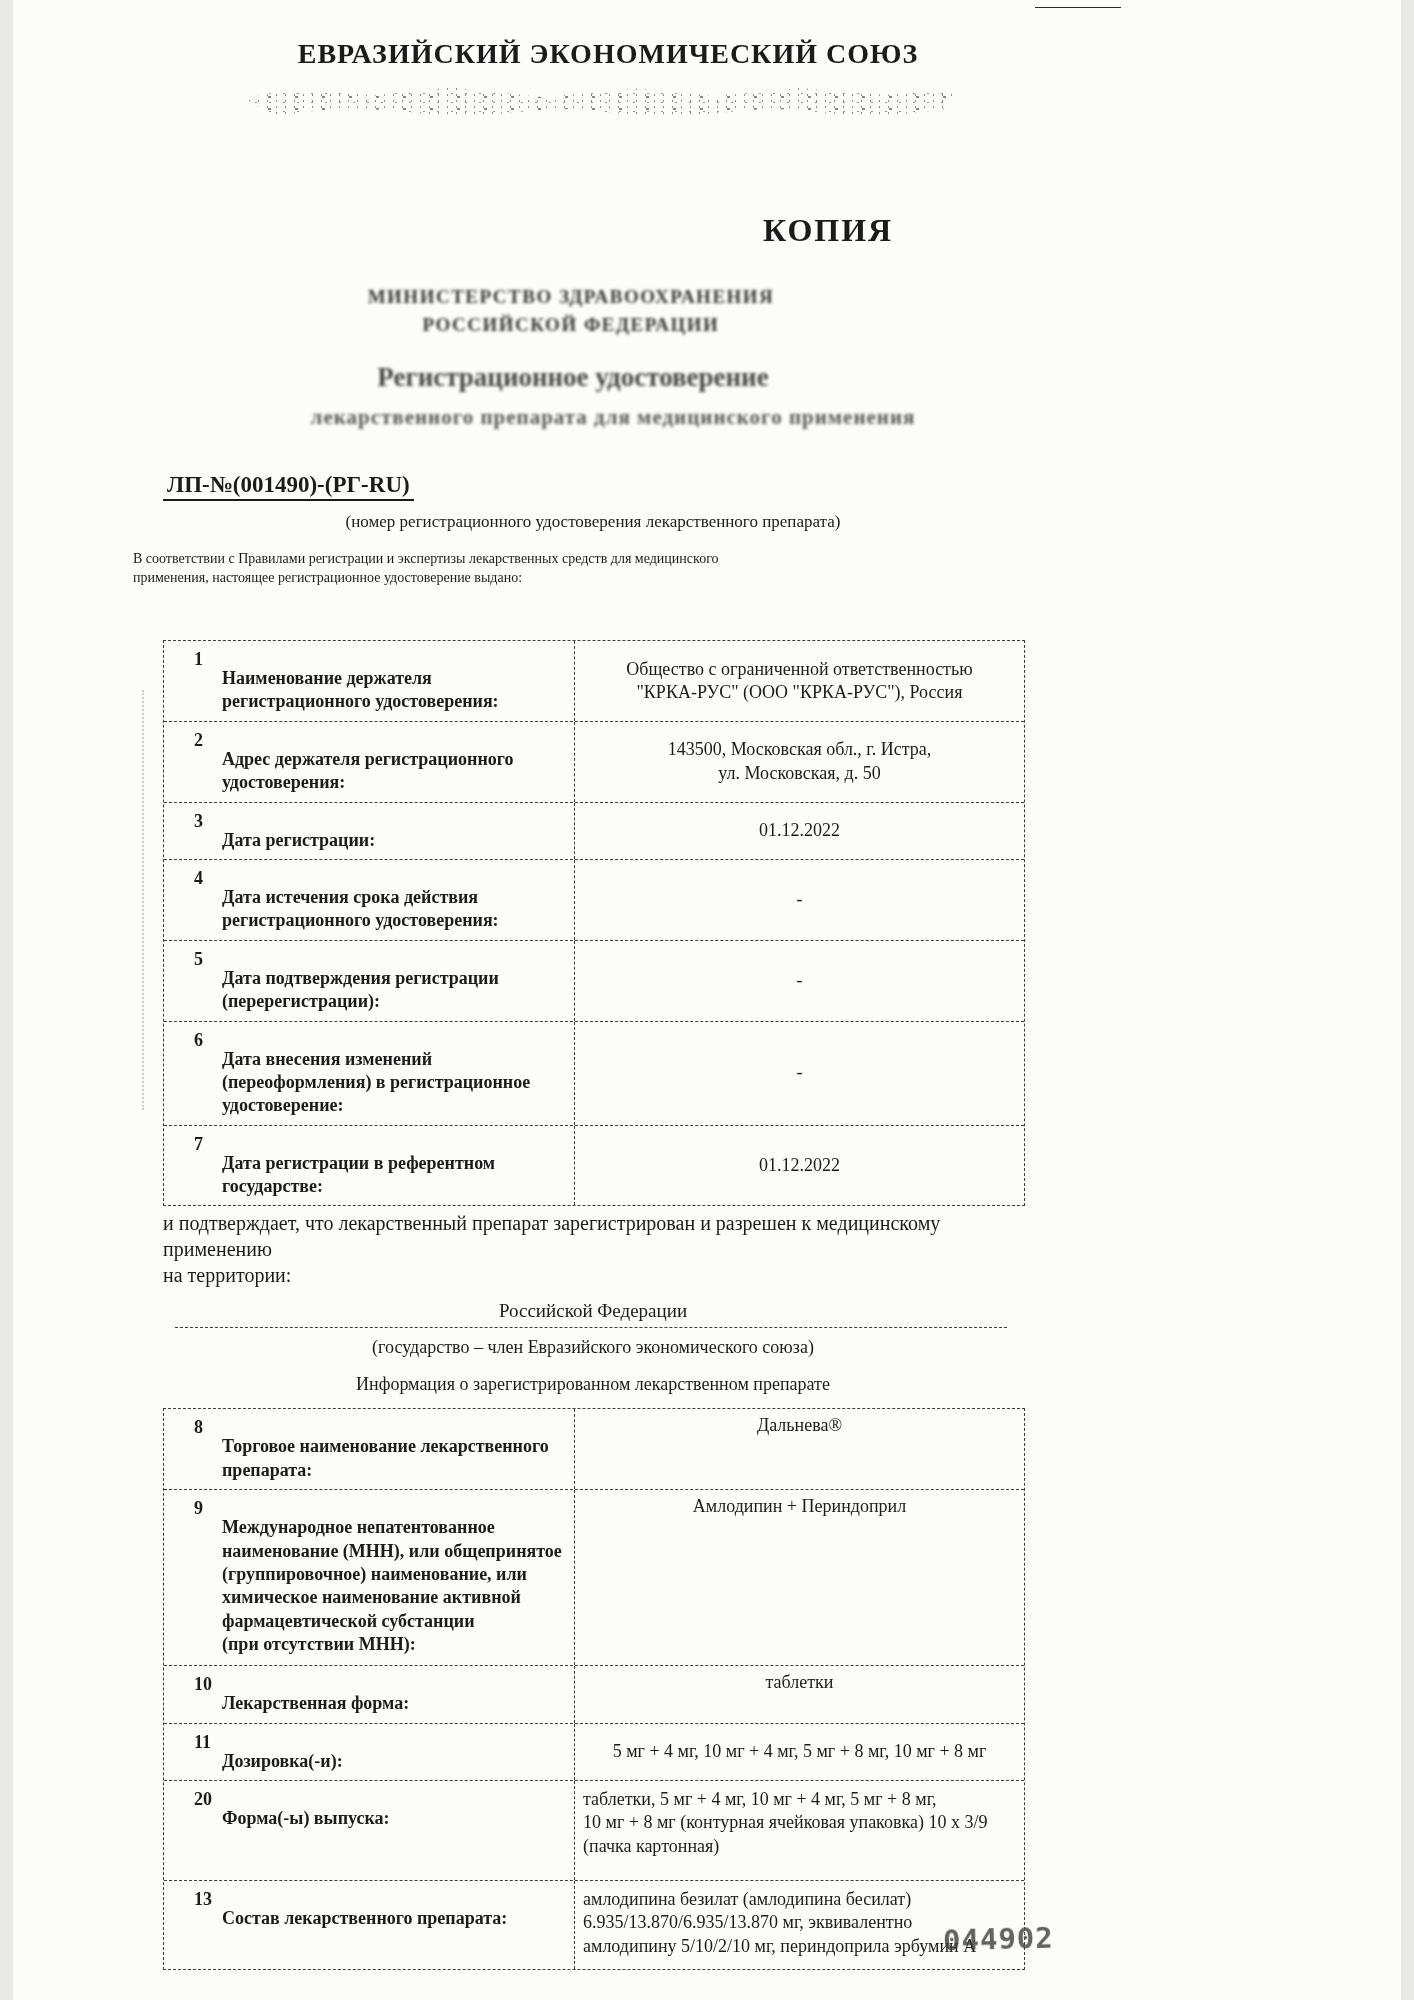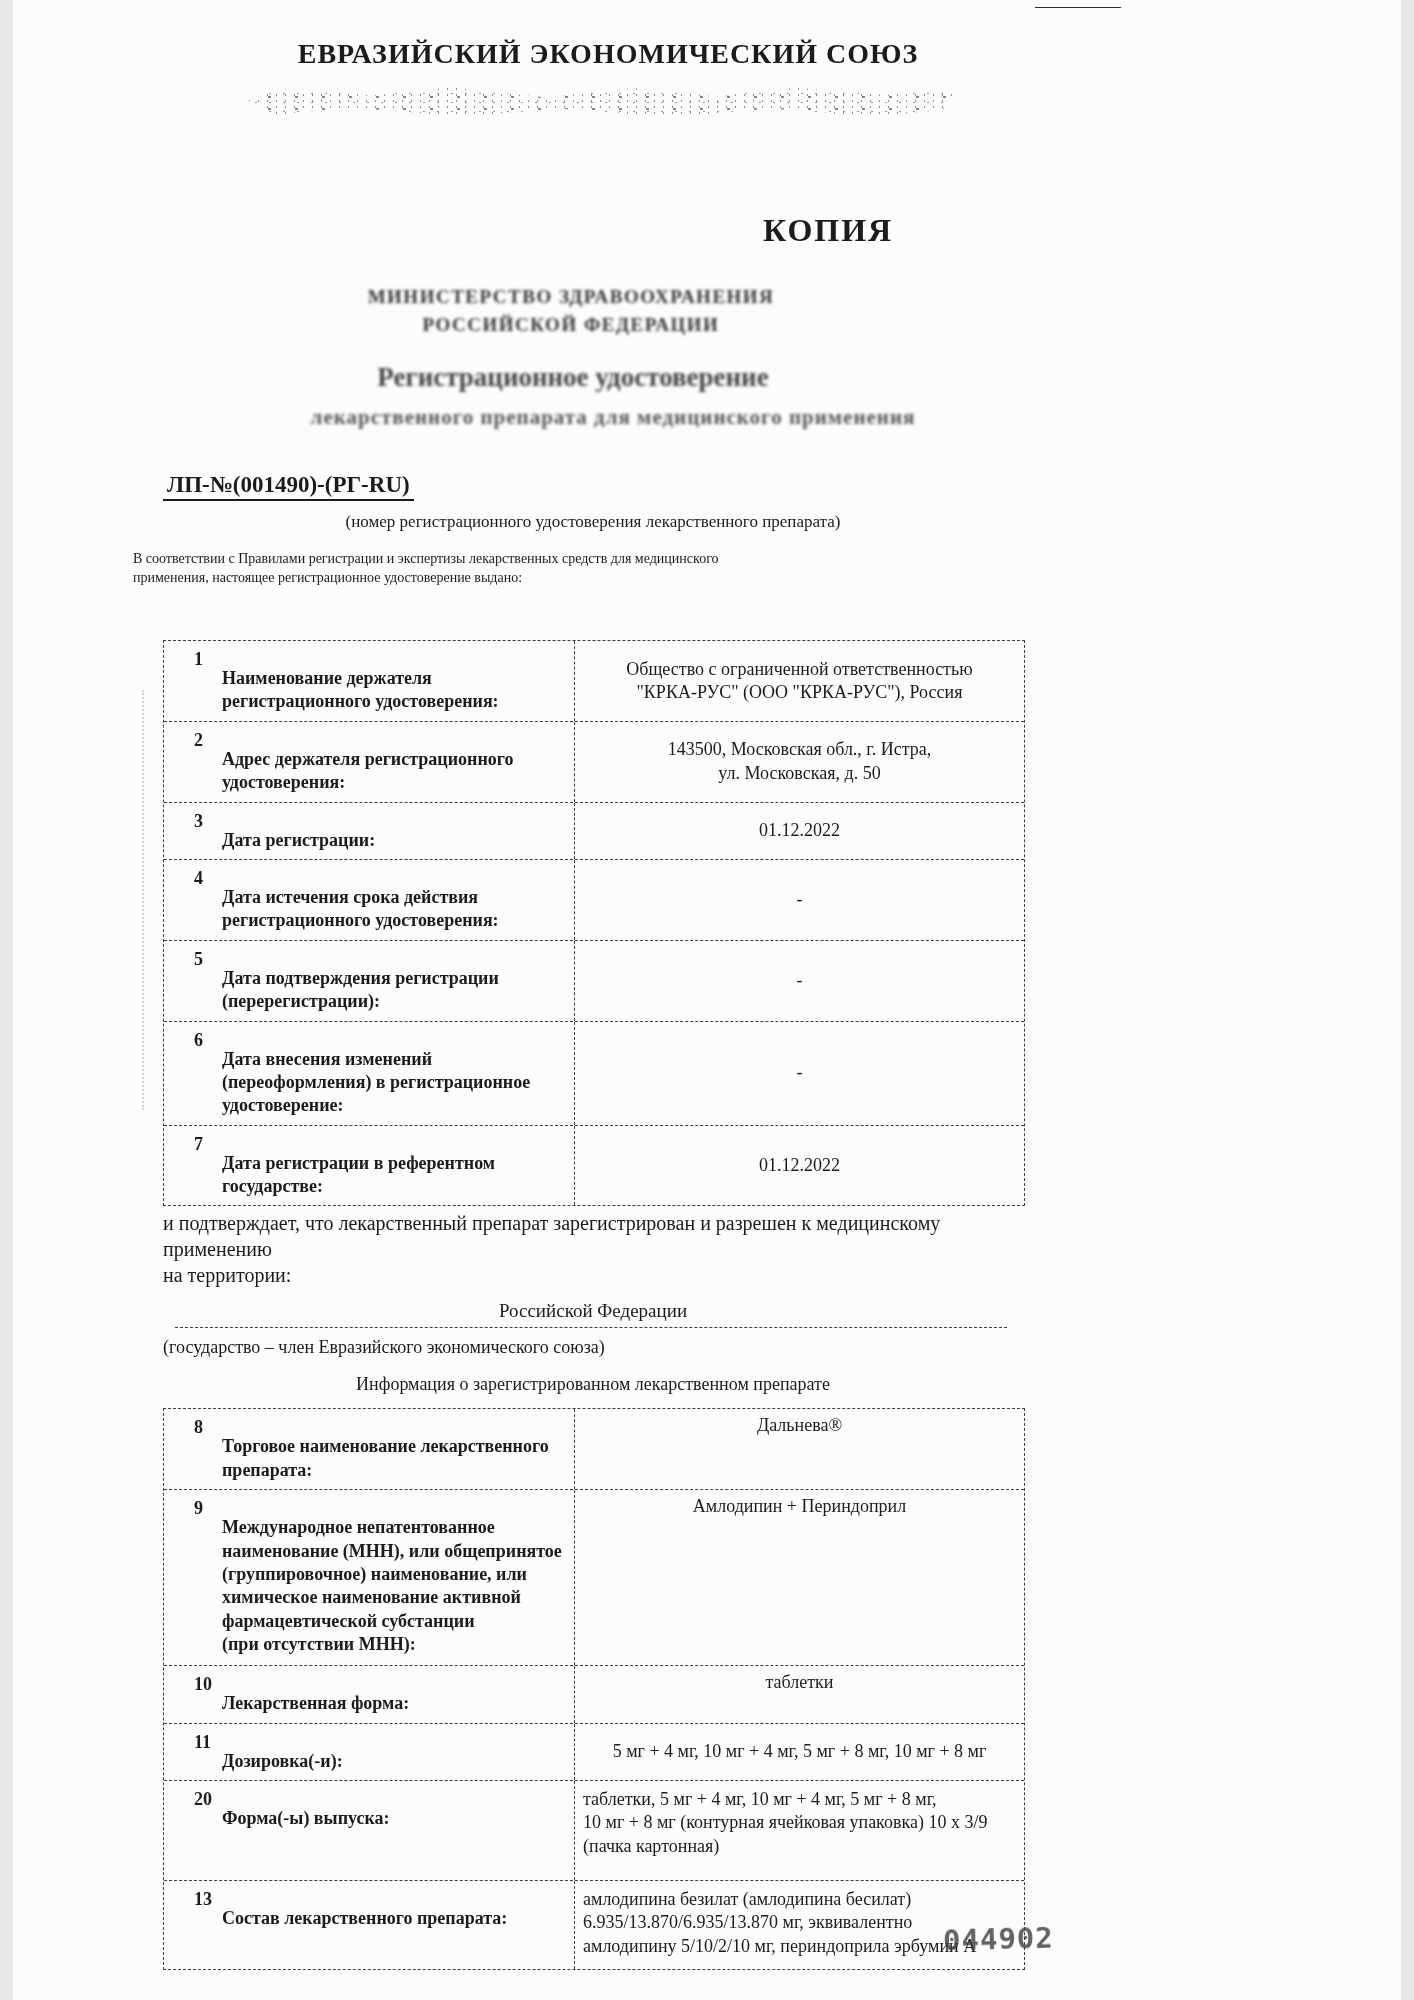--- a/index.html
+++ b/index.html
@@ -61,21 +61,21 @@
   .c-value.left{align-items:flex-start;text-align:left;padding-left:8px;justify-content:flex-start;padding-top:7px;}
   
   .r1{min-height:73px;} .r2{min-height:70px;} .r3{min-height:36px;}
   .r4{min-height:66px;} .r5{min-height:64px;} .r6{min-height:92px;} .r7{min-height:64px;}
   .r8{min-height:67px;} .r9{min-height:176px;} .r10{min-height:52px;}
   .r11{min-height:56px;} .r12{min-height:100px;} .r13{min-height:88px;}
 
   .confirm{margin:4px 0 0 150px;width:880px;font-size:20px;line-height:1.3;white-space:pre-line;}
   .territory{margin:12px 0 0 150px;width:860px;text-align:center;font-size:19px;}
   .h-rule{margin:5px 0 0 162px;width:832px;height:0;border-top:1.8px dashed #3d3d3d;}
-  .territory-caption{margin:9px 0 0 150px;width:860px;font-size:18px;}
+  .territory-caption{margin:9px 0 0 150px;width:860px;text-align:center;font-size:18px;}
   .info-caption{margin:16px 0 0 150px;width:860px;text-align:center;font-size:18px;}
   .doc-table.second{margin-top:13px;}
 
   .stamp{position:absolute;left:368px;top:40px;
          font-family:"DejaVu Sans Mono",monospace;font-size:29px;font-weight:600;
          color:#3c3c3c;opacity:.8;letter-spacing:1px;transform:rotate(-1.5deg);filter:blur(.4px);}
 </style>
 </head>
 <body>
 

